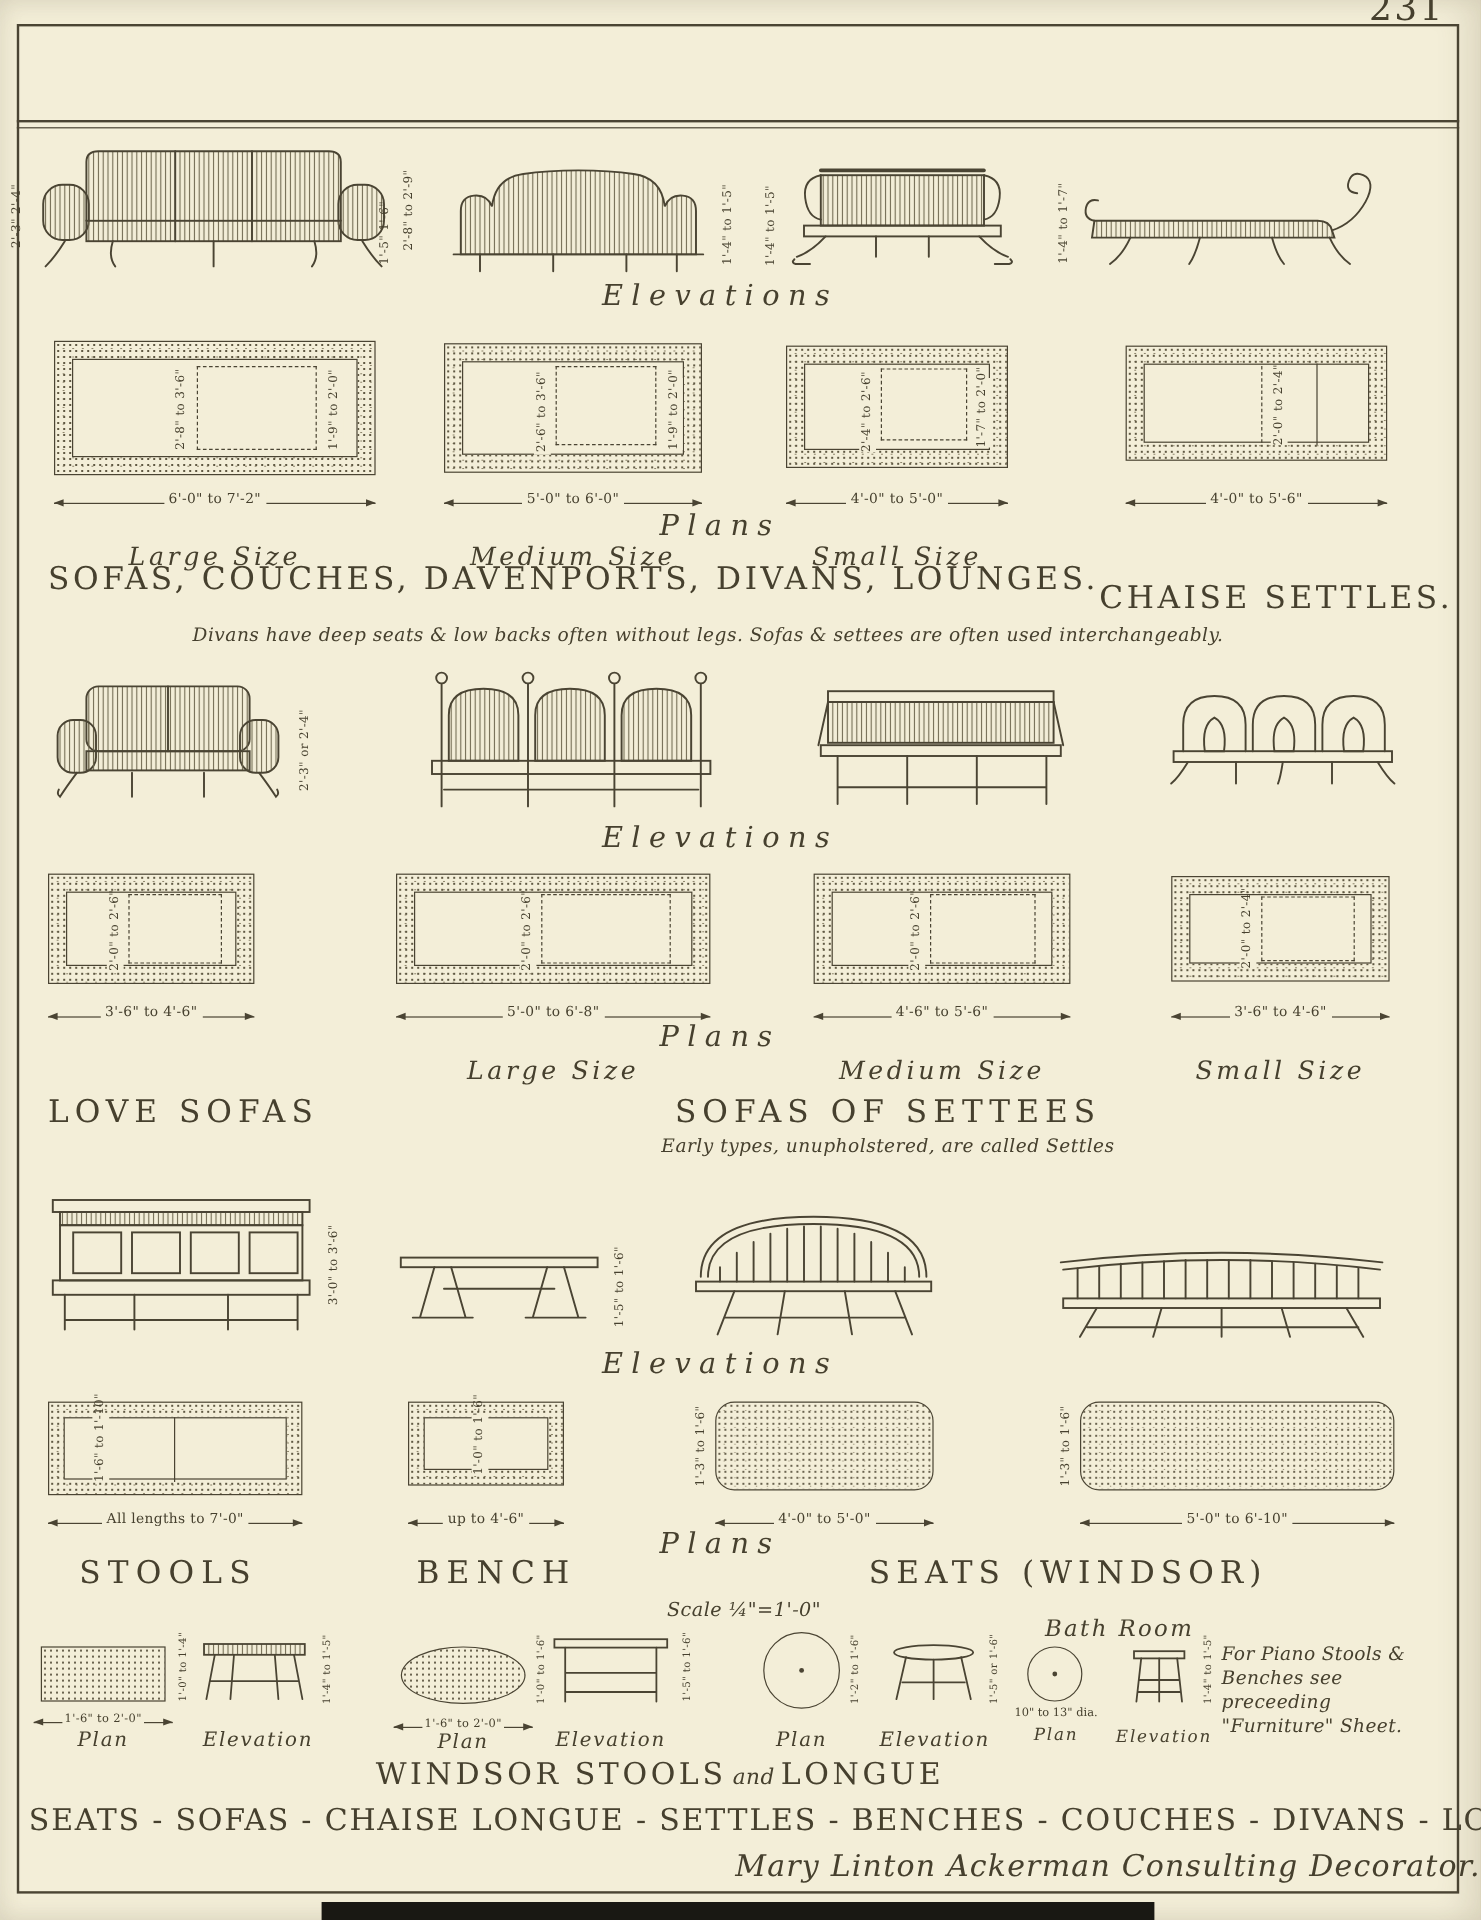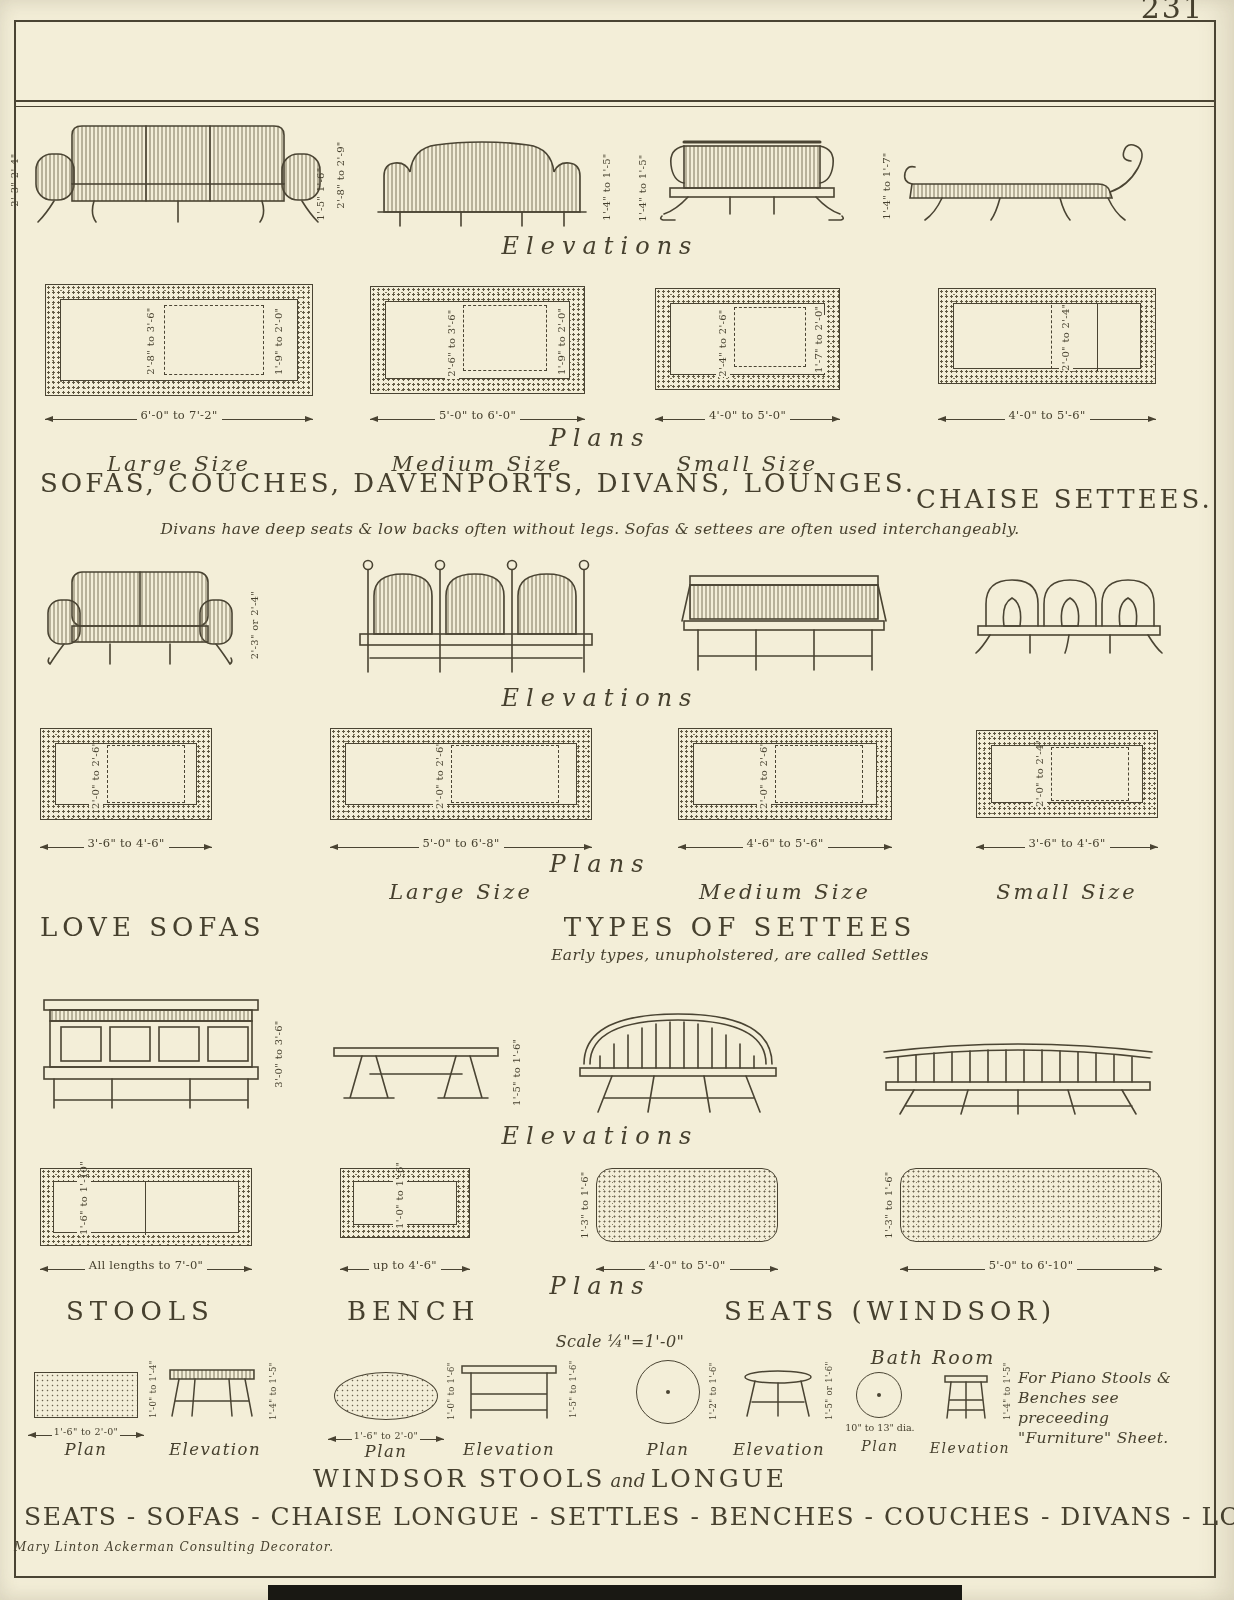--- a/index.html
+++ b/index.html
@@ -46,21 +46,21 @@
 
 .plan-w{position:absolute;border:1.6px solid #4a4433;border-radius:16px;
   background-image:radial-gradient(#6b6450 .9px,rgba(0,0,0,0) 1.1px),radial-gradient(#8a8168 .6px,rgba(0,0,0,0) .85px);
   background-size:5px 5px,9px 7px;background-position:0 0,2px 3px}
 .splan{position:absolute;border:1.5px solid #4a4433;
   background-image:radial-gradient(#6b6450 .8px,rgba(0,0,0,0) 1.05px);background-size:5px 5px}
 .cplan{position:absolute;border:1.5px solid #4a4433;border-radius:50%;background:#f3eed8}
 .cplan::after{content:"";position:absolute;left:50%;top:50%;width:4px;height:4px;margin:-2px 0 0 -2px;border-radius:50%;background:#4a4433}
 svg.art{position:absolute;overflow:visible}
 .footerline{position:absolute;left:24px;right:24px;text-align:center;font-size:25px;letter-spacing:1.5px;white-space:nowrap}
-.credit{position:absolute;left:14px;right:0;text-align:left;font-style:italic;font-size:12px;letter-spacing:1px}
+.credit{position:absolute;left:0;right:0;text-align:right;font-style:italic;font-size:25px;letter-spacing:1px}
 .scanbar{position:absolute;left:268px;bottom:0;width:694px;height:15px;background:#191813}
 </style>
 </head>
 <body>
 
 <div id="sheet">
   <div class="frame"></div>
   <div class="pageno">231</div>
   <div class="rule" style="top:100px"></div>
   <div class="rule thin" style="top:106px"></div>
@@ -167,21 +167,21 @@
       <div class="vdim" style="left:120px;top:82px;width:62px">2'-0" to 2'-4"</div>
     </div>
     <div class="hdim" style="left:938px;top:404px;width:218px"><span>4'-0" to 5'-6"</span></div>
 
     <div class="abs script" style="left:430px;top:424px;width:340px;text-align:center">Plans</div>
     <div class="abs sizelbl" style="left:45px;top:452px;width:268px;text-align:center">Large Size</div>
     <div class="abs sizelbl" style="left:370px;top:452px;width:215px;text-align:center">Medium Size</div>
     <div class="abs sizelbl" style="left:655px;top:452px;width:185px;text-align:center">Small Size</div>
 
     <div class="abs caps" style="left:40px;top:468px">SOFAS, COUCHES, DAVENPORTS, DIVANS, LOUNGES.</div>
-    <div class="abs caps" style="left:916px;top:484px">CHAISE SETTEES.</div>
+    <div class="abs caps" style="left:916px;top:484px">CHAISE SETTLES.</div>
     <div class="abs note" style="left:60px;top:520px;width:1060px;text-align:center">Divans have deep seats &amp; low backs often without legs. Sofas &amp; settees are often used interchangeably.</div>
   </div>
 
   <div>
 
     <svg class="art" style="left:40px;top:560px" width="200" height="118" viewBox="0 0 200 118">
       <defs>
           <pattern id="hp5" width="4" height="8" patternUnits="userSpaceOnUse">
             <path d="M2 0V8" stroke="#6e674e" stroke-width="0.9"></path>
           </pattern>
@@ -274,21 +274,21 @@
       <div class="vdim" style="left:56px;top:76px;width:58px">2'-0" to 2'-4"</div>
     </div>
     <div class="hdim" style="left:976px;top:832px;width:182px"><span>3'-6" to 4'-6"</span></div>
 
     <div class="abs script" style="left:430px;top:850px;width:340px;text-align:center">Plans</div>
     <div class="abs sizelbl" style="left:330px;top:880px;width:262px;text-align:center">Large Size</div>
     <div class="abs sizelbl" style="left:678px;top:880px;width:214px;text-align:center">Medium Size</div>
     <div class="abs sizelbl" style="left:976px;top:880px;width:182px;text-align:center">Small Size</div>
 
     <div class="abs caps" style="left:40px;top:912px;letter-spacing:5px">LOVE SOFAS</div>
-    <div class="abs caps" style="left:520px;top:912px;width:440px;text-align:center;letter-spacing:5px">TYPES OF SETTEES</div>
+    <div class="abs caps" style="left:520px;top:912px;width:440px;text-align:center;letter-spacing:5px">SOFAS OF SETTEES</div>
     <div class="abs note" style="left:520px;top:946px;width:440px;text-align:center">Early types, unupholstered, are called Settles</div>
   </div>
 
   <div>
 
     <svg class="art" style="left:34px;top:994px" width="234" height="122" viewBox="0 0 234 122">
       <defs>
           <pattern id="hp8" width="4" height="8" patternUnits="userSpaceOnUse">
             <path d="M2 0V8" stroke="#6e674e" stroke-width="0.9"></path>
           </pattern>

